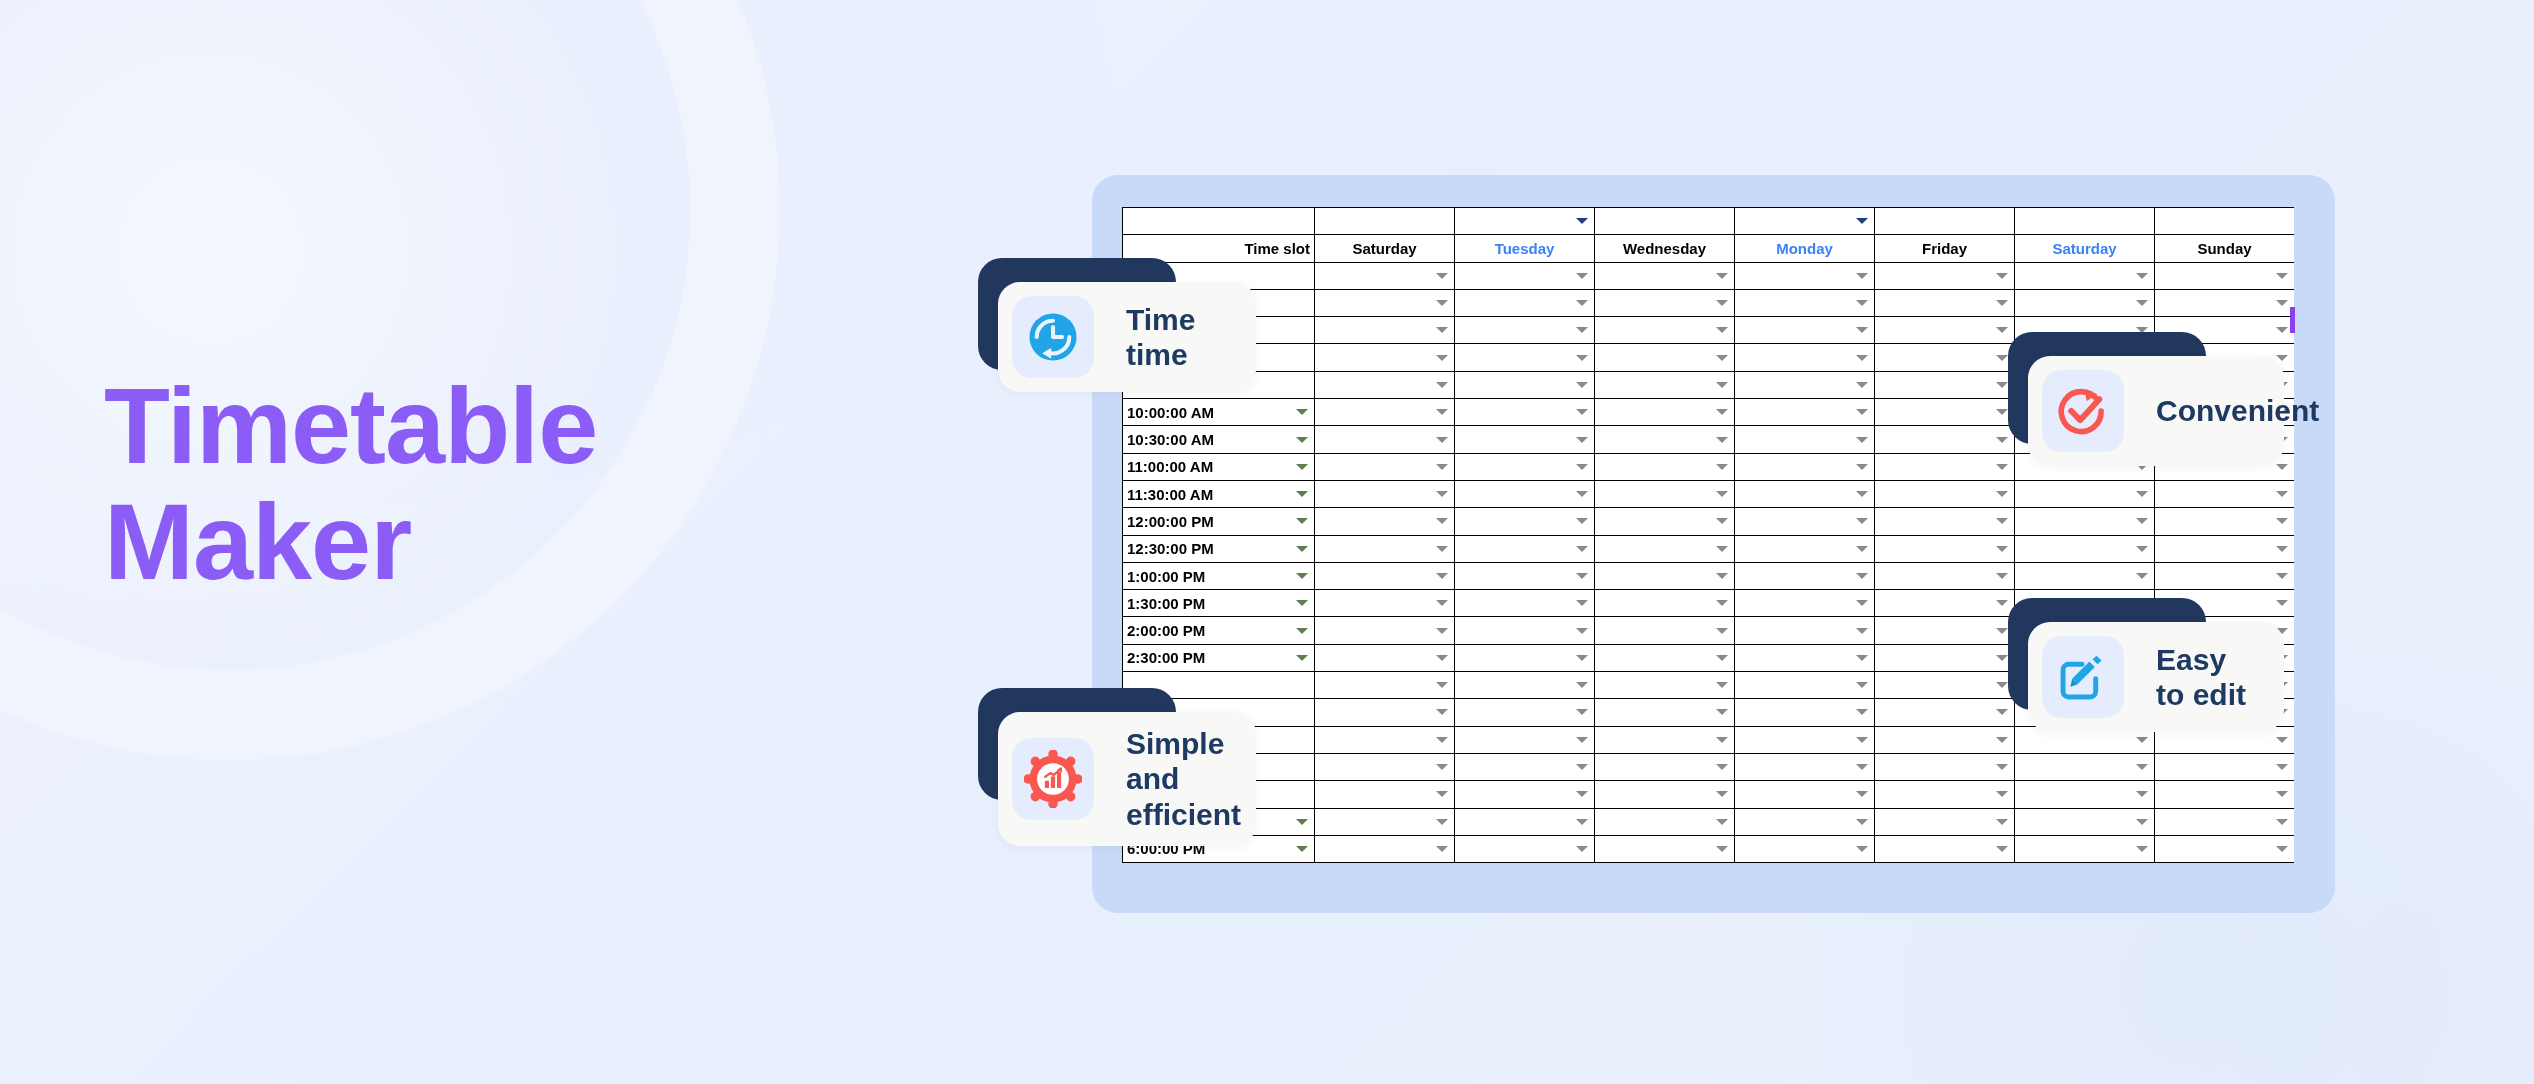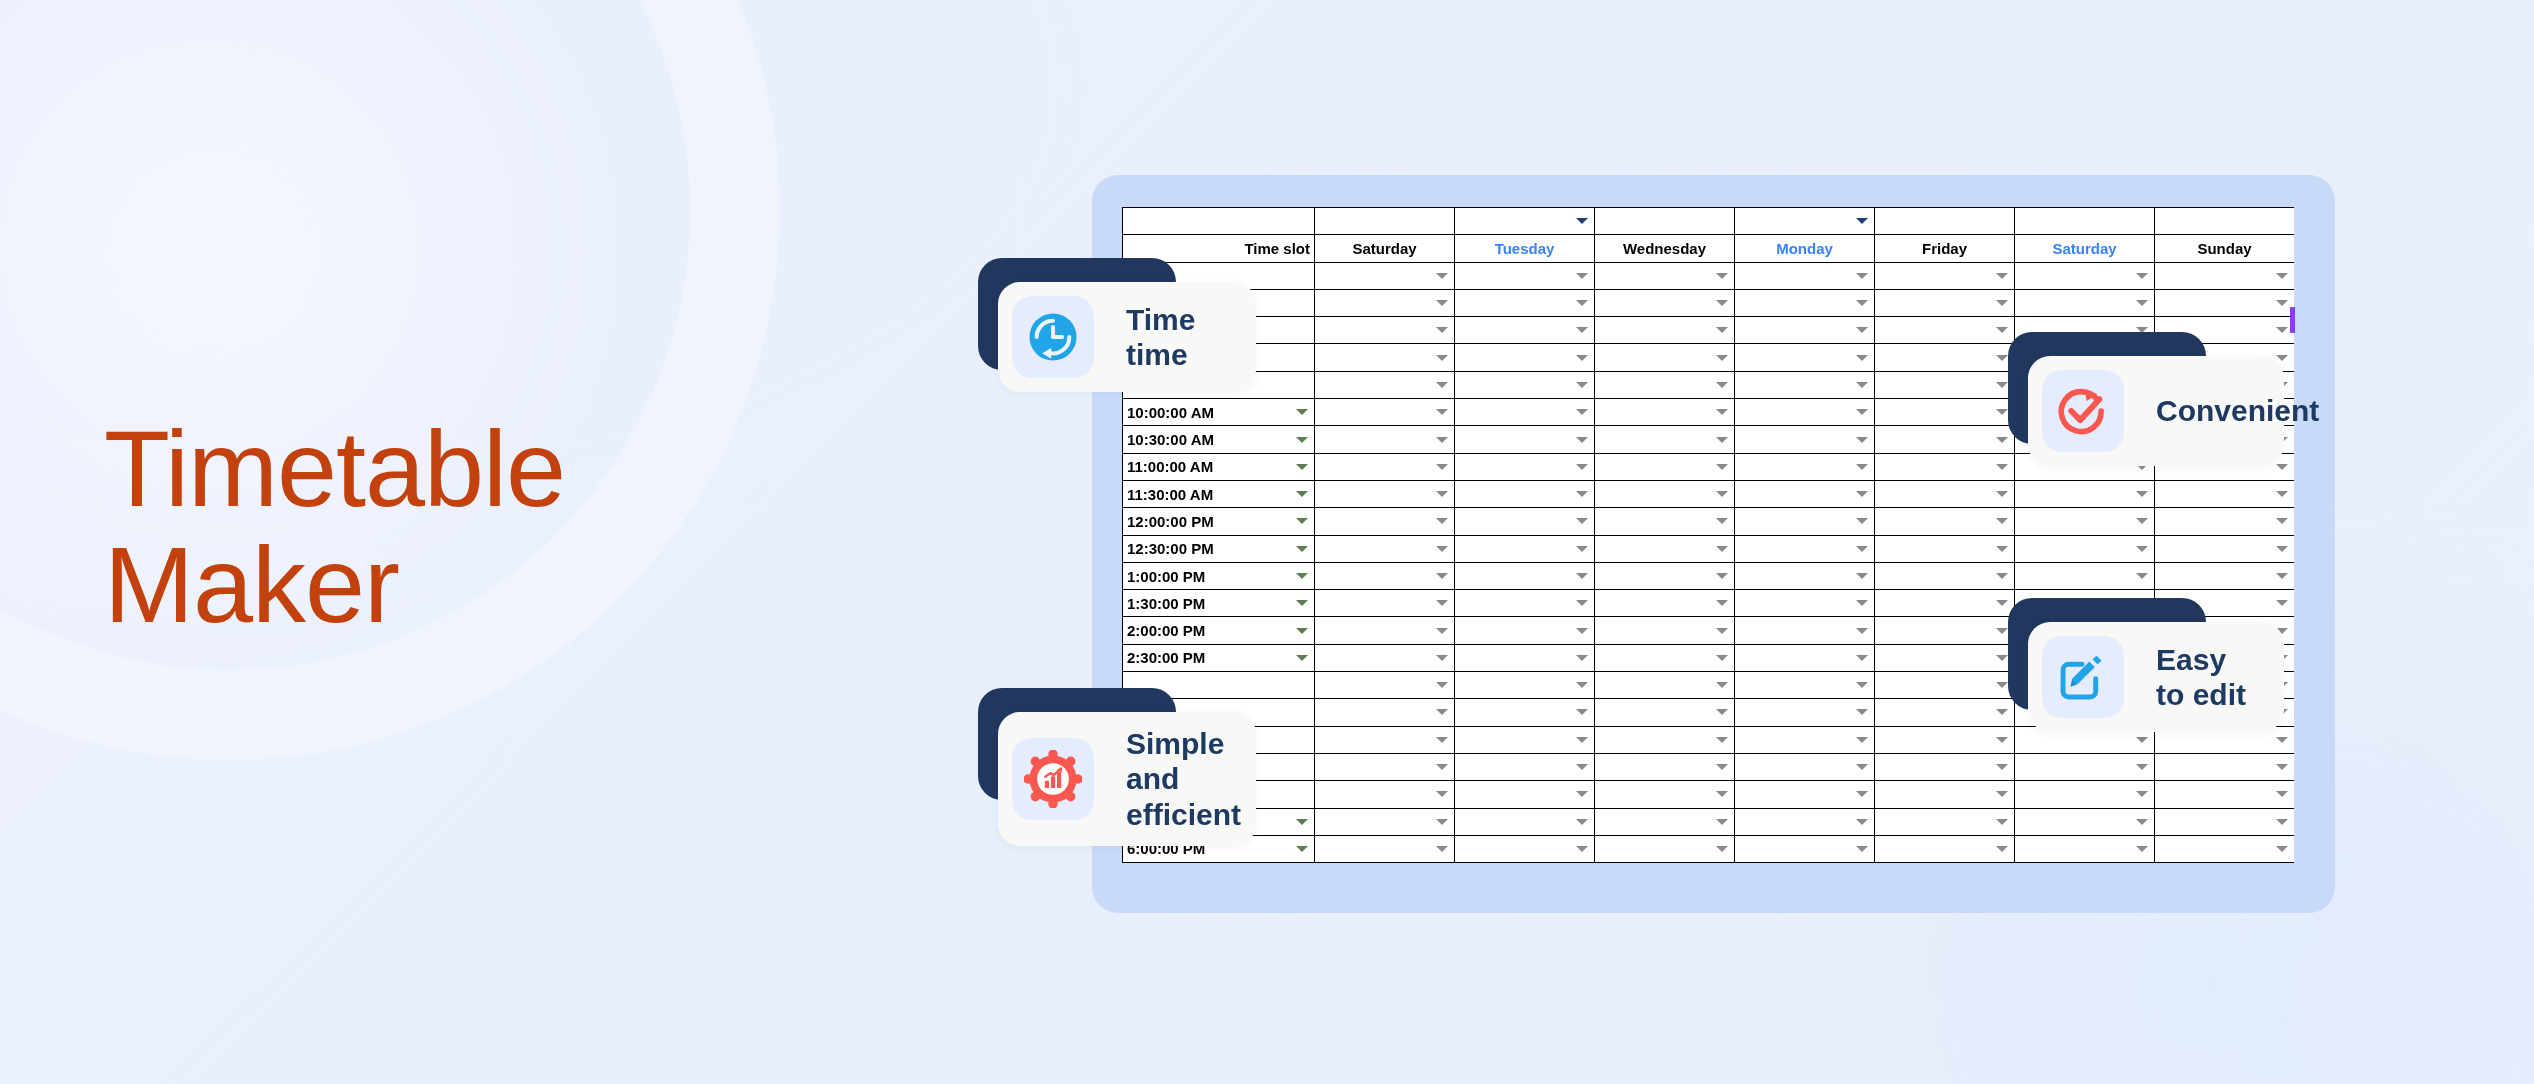--- a/index.html
+++ b/index.html
@@ -31,26 +31,25 @@
   #bg-arc {
     position:absolute; left:-320px; top:-340px;
     width:1100px; height:1100px; border-radius:50%;
     border:90px solid rgba(255,255,255,.30);
   }
 
   
   #headline {
     position:absolute; left:104px; top:368px;
     width:760px;
-    color:#c2410c;
+    color:#8b5cf6;
     font-size:108px;
     line-height:1.07;
-    font-weight:normal;
+    font-weight:bold;
     letter-spacing:-1px;
-    margin-top:43px;
   }
   #headline .hl-line { display:block; }
 
   
   #sheet-shell {
     position:absolute;
     left:1092px; top:175px;
     width:1243px; height:738px;
     background:#c9daf8;
     border-radius:26px;

